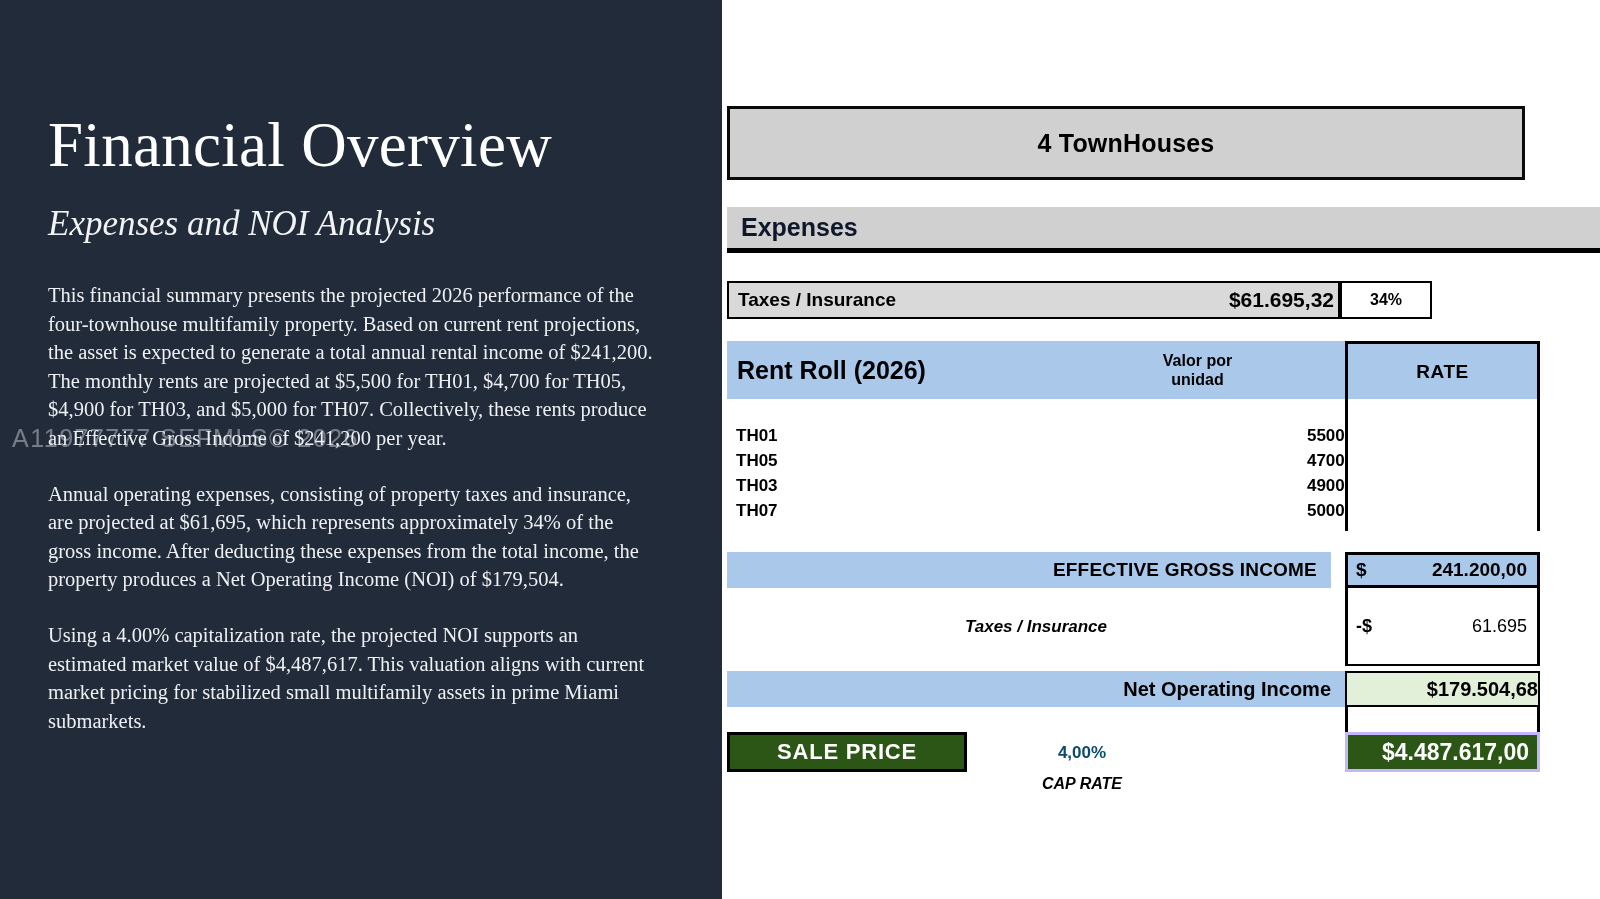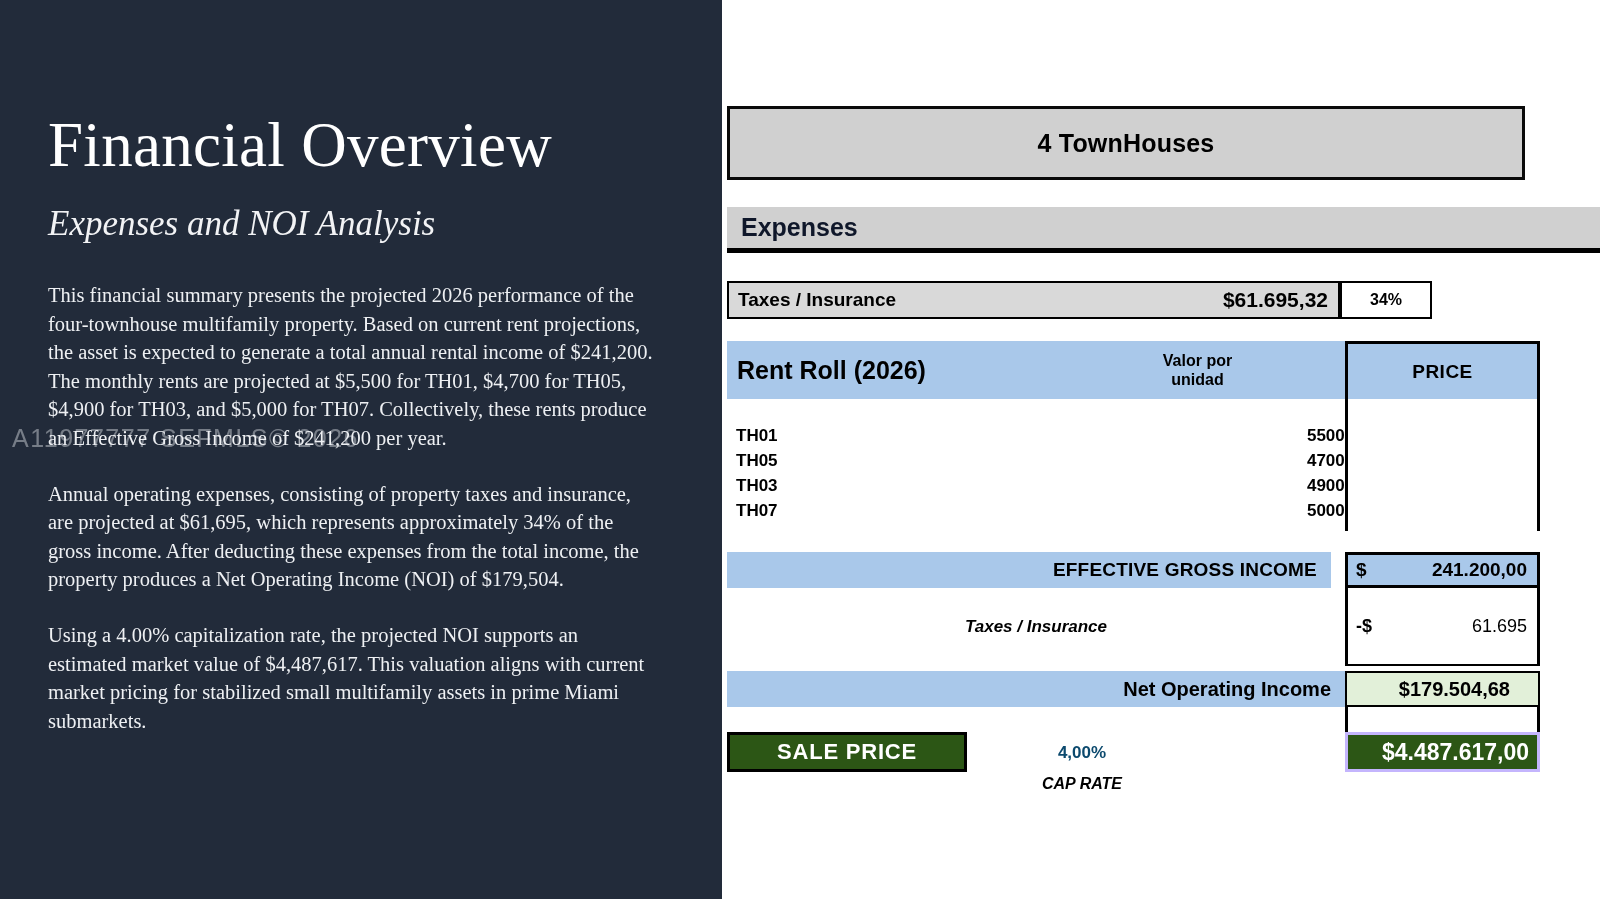--- a/index.html
+++ b/index.html
@@ -94,21 +94,21 @@
 
   
   .tax-row{
     left:5px;top:281px;width:613px;height:38px;
     background:#d9d9d9;
     border:2.5px solid #000;
     display:flex;align-items:center;
     font-size:19px;font-weight:bold;color:#000;
   }
   .tax-row .lbl{padding-left:9px;flex:1;}
-  .tax-row .val{padding-right:10px;text-align:right;font-size:21px;}
+  .tax-row .val{padding-right:4px;text-align:right;font-size:21px;}
   .tax-pct{
     left:618px;top:281px;width:92px;height:38px;
     background:#ffffff;
     border:2.5px solid #000;
     display:flex;align-items:center;justify-content:center;
     font-size:16px;font-weight:bold;color:#000;
   }
 
   
   .rr-head-left{
@@ -196,21 +196,21 @@
     background:#a9c8ea;
     display:flex;align-items:center;justify-content:flex-end;
     padding-right:14px;
     font-size:20px;font-weight:bold;color:#000;
   }
   .noi-val{
     left:428px;top:671px;width:195px;height:36px;
     background:#e2f0d9;
     border:2.5px solid #000;
     display:flex;align-items:center;justify-content:flex-end;
-    padding-right:28px;
+    padding-right:0;
     font-size:20px;font-weight:bold;color:#000;
   }
   .blank-cell{
     left:428px;top:707px;width:195px;height:27px;
     background:#ffffff;
     border-left:3px solid #000;border-right:3px solid #000;border-bottom:2.5px solid #000;
   }
 
   
   .sale-box{
@@ -269,21 +269,21 @@
         <span class="val">$61.695,32</span>
       </div>
       <div class="cell tax-pct">34%</div>
 
       <div class="cell rr-head-left">Rent Roll (2026)</div>
       <div class="cell rr-head-unit">
         <span>Valor por</span>
         <span>unidad</span>
       </div>
       <div class="cell rr-head-gap"></div>
-      <div class="cell rr-anual" style="left:623px;width:195px;">PRICE</div>
+      <div class="cell rr-anual" style="left:623px;width:195px;">RATE</div>
 
       <div class="cell rr-body" style="width:818px;">
         <div class="rr-row" style="top:24px;width:818px;">
           <span class="unit">TH01</span>
           <span class="uval" style="width:438px;">5500</span>
           <span class="aval">$66.000,00</span>
         </div>
         <div class="rr-row" style="top:49px;width:818px;">
           <span class="unit">TH05</span>
           <span class="uval" style="width:438px;">4700</span>

